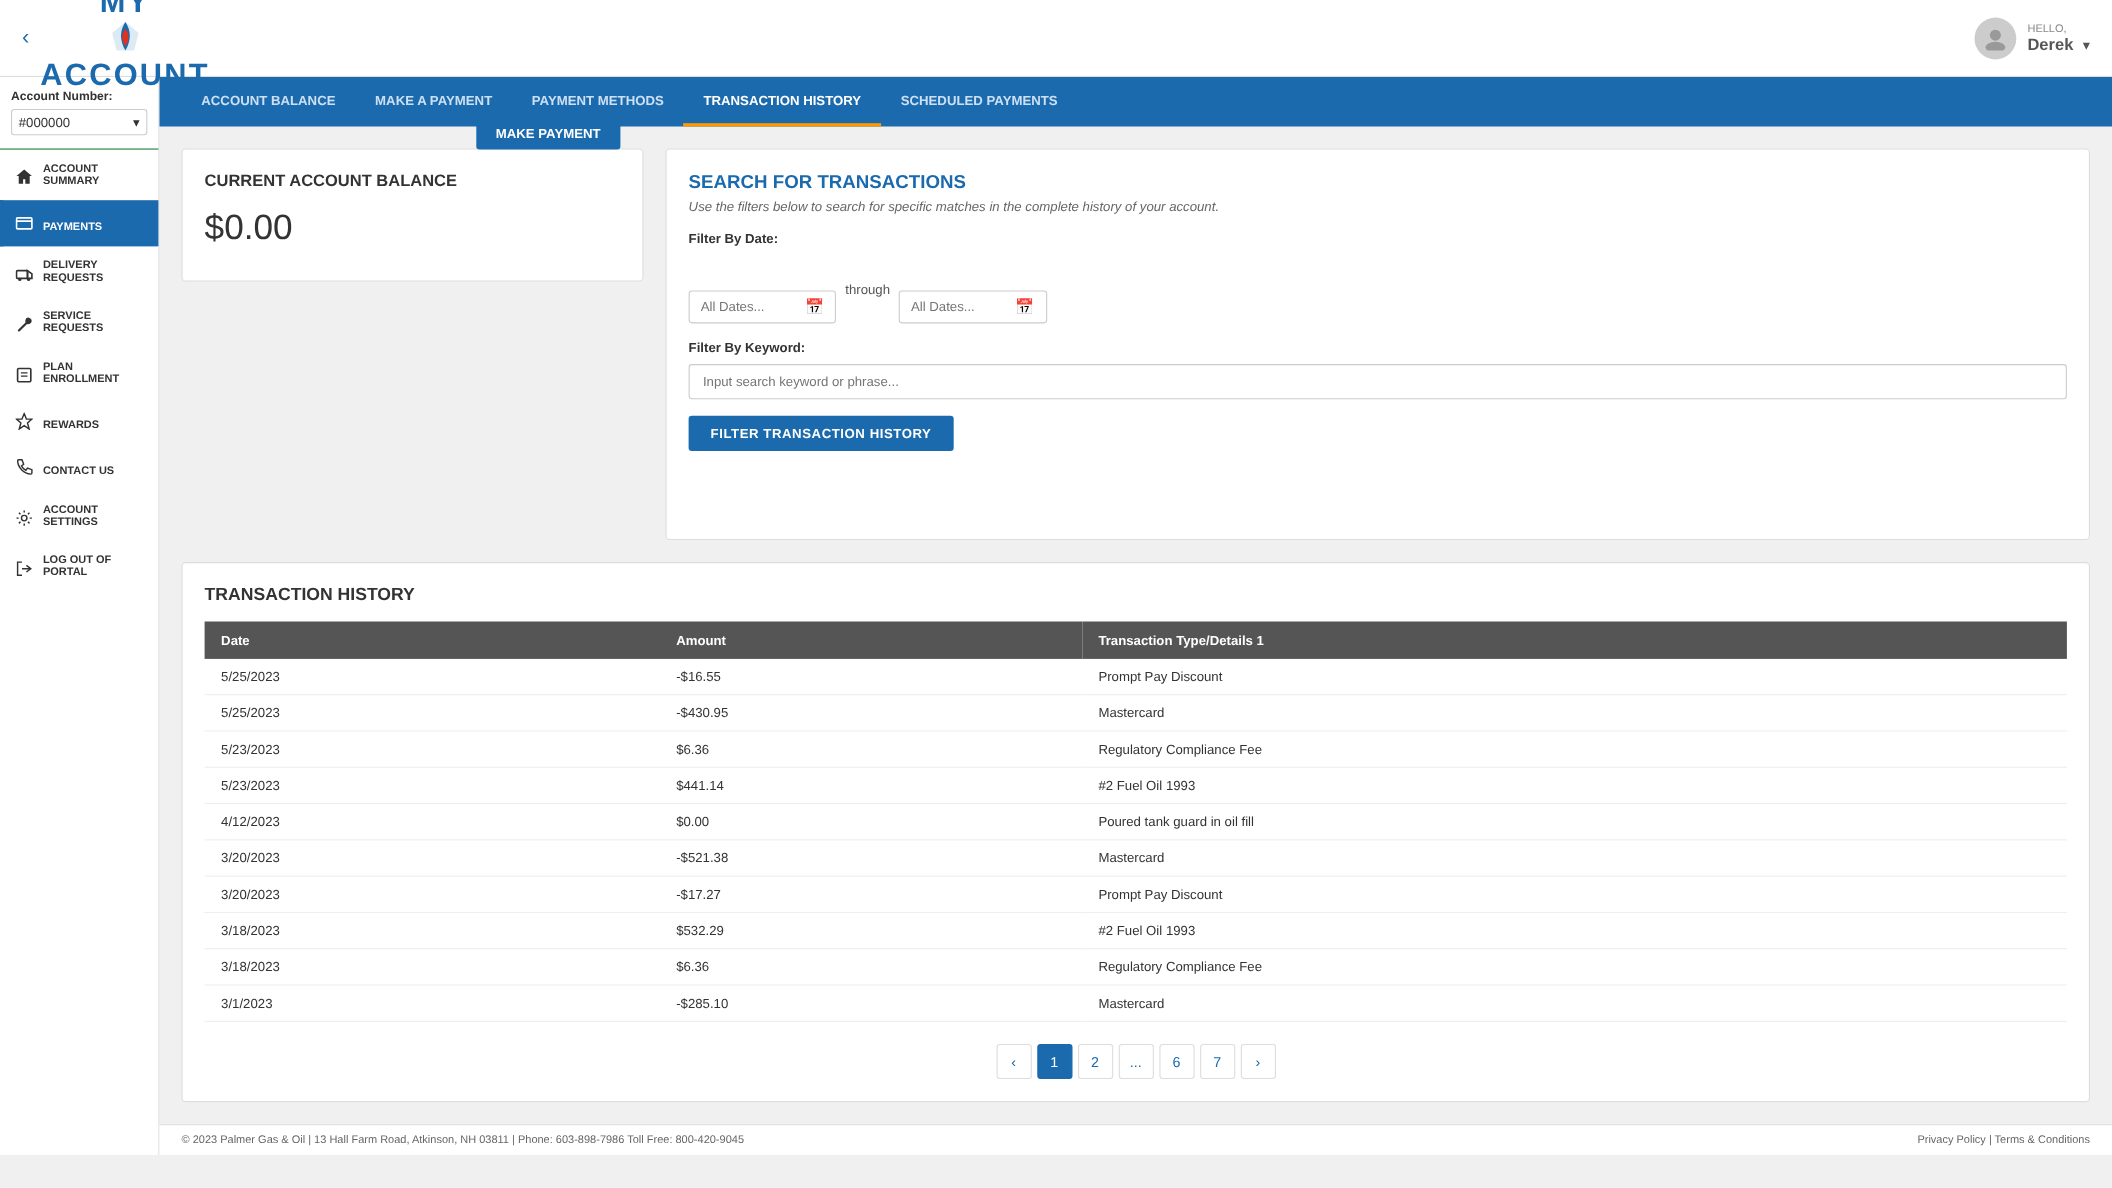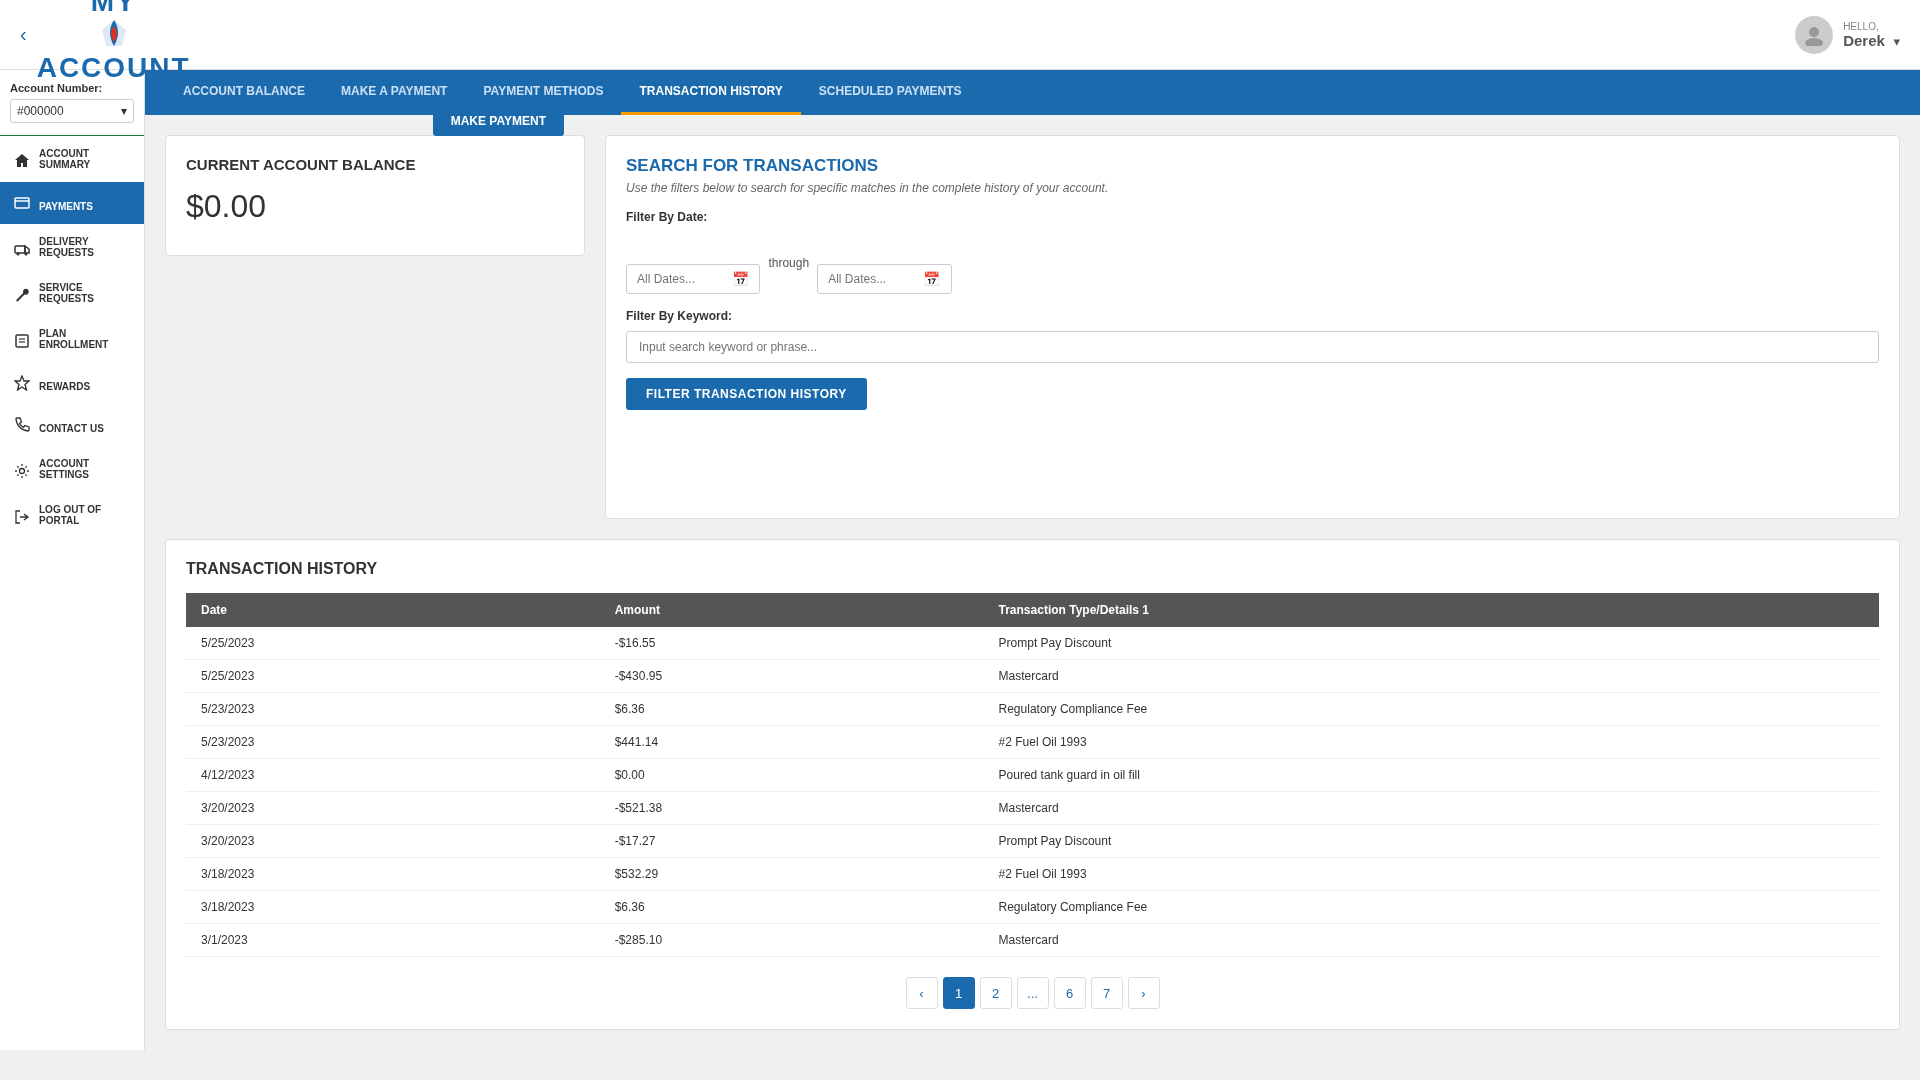--- a/index.html
+++ b/index.html
@@ -335,14 +335,18 @@
         <div class="page-btn">‹</div>
         <div class="page-btn active">1</div>
         <div class="page-btn">2</div>
         <div class="page-btn">...</div>
         <div class="page-btn">6</div>
         <div class="page-btn">7</div>
         <div class="page-btn">›</div>
       </div>
     </div>
 
+    <div class="footer">
+      <span>© 2023 Palmer Gas &amp; Oil  |  13 Hall Farm Road, Atkinson, NH 03811  |  Phone: 603-898-7986  Toll Free: 800-420-9045</span>
+      <span>Privacy Policy  |  Terms &amp; Conditions</span>
+    </div>
   </div>
 </div>
 
 </body></html>

